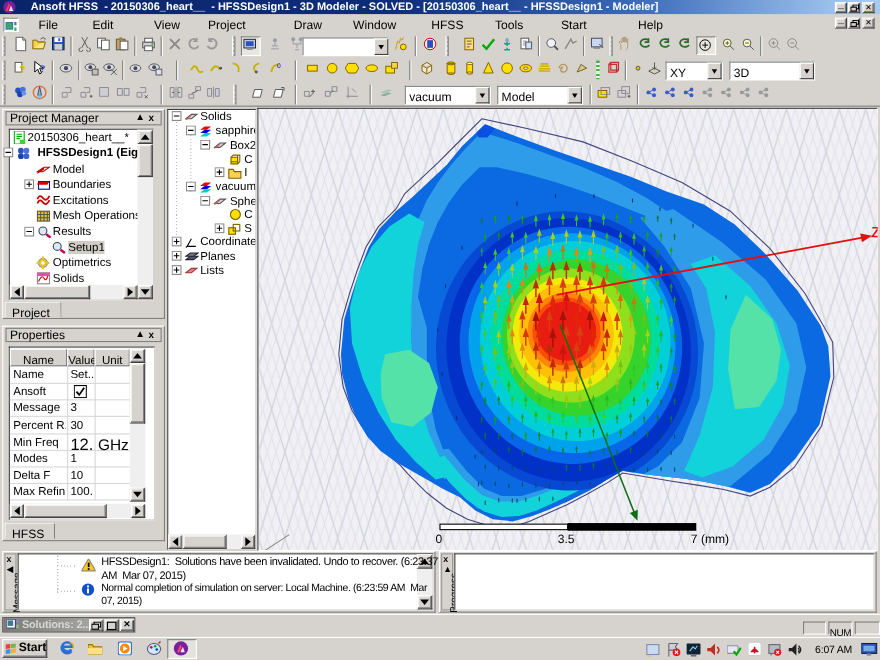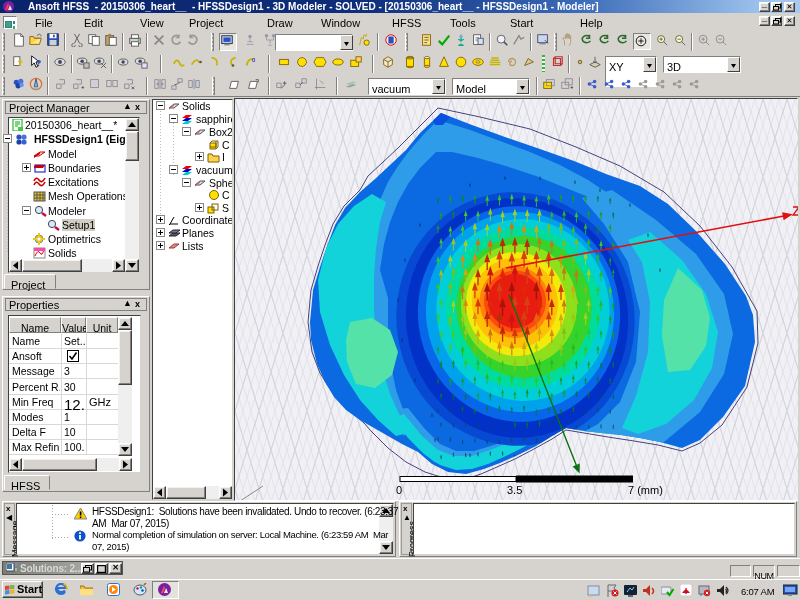--- a/index.html
+++ b/index.html
@@ -297,21 +297,21 @@
       <path d="M4,4 h8 v8 h-8 z M4,4 l2,-2 h8 v8 l-2,2 M6,2 v8 h8" fill="none" stroke="#c03030" stroke-width="1.3"></path>
     </svg></div>
 <div style="position:absolute;left:568px;top:55px;width:2px;height:18px;border-left:1px solid #808080;border-right:1px solid #fff"></div>
 <div style="position:absolute;left:573px;top:55px;width:16px;height:16px;"><svg width="14" height="14" viewBox="0 0 16 16" xmlns="http://www.w3.org/2000/svg">
       <circle cx="8" cy="8" r="2" fill="#e8c800" stroke="#555"></circle>
     </svg></div>
 <div style="position:absolute;left:588px;top:55px;width:16px;height:16px;"><svg width="14" height="14" viewBox="0 0 16 16" xmlns="http://www.w3.org/2000/svg">
       <path d="M2,11 l6,-3 l6,3 l-6,3 z" fill="#d8d0b0" stroke="#555"></path>
       <path d="M8,2 v7 m-2,-2 l2,2 l2,-2" stroke="#555" fill="none"></path>
     </svg></div>
-<div class="abs sunk" style="left:605px;top:56px;width:52px;height:31px;background:#fff"><span class="t11" style="margin-left:3px">XY</span></div>
+<div class="abs sunk" style="left:605px;top:56px;width:52px;height:17px;background:#fff"><span class="t11" style="margin-left:3px">XY</span></div>
 <div class="abs rais" style="left:643px;top:57px;width:13px;height:15px;background:#d6d3ce"><svg width="11" height="13">
       <path d="M3,5 h5 l-2.5,4 z" fill="#000"></path>
     </svg></div>
 <div class="abs sunk" style="left:663px;top:56px;width:78px;height:17px;background:#fff"><span class="t11" style="margin-left:3px">3D</span></div>
 <div class="abs rais" style="left:727px;top:57px;width:13px;height:15px;background:#d6d3ce"><svg width="11" height="13">
       <path d="M3,5 h5 l-2.5,4 z" fill="#000"></path>
     </svg></div>
 <div style="position:absolute;left:2px;top:77px;width:3px;height:18px;border-left:1px solid #fff;border-right:1px solid #808080;background:repeating-linear-gradient(180deg,#999 0 2px,#d6d3ce 2px 4px)"></div>
 <div style="position:absolute;left:12px;top:77px;width:16px;height:16px;"><svg width="14" height="14" viewBox="0 0 16 16" xmlns="http://www.w3.org/2000/svg">
       <circle cx="5" cy="6" r="3" fill="#2a52be"></circle>
@@ -509,21 +509,21 @@
   </svg>
 <div class="abs" style="left:48px;top:190px;font-size:10.5px;color:#000;font-weight:normal;white-space:nowrap;max-width:77px;overflow:hidden">Mesh Operations</div>
 <svg class="abs" style="left:22px;top:206px" width="10" height="10">
     <rect x="0.5" y="0.5" width="8" height="8" fill="#fff" stroke="#888"></rect>
     <path d="M2,4.5 h5" stroke="#000"></path>
   </svg>
 <svg class="abs" style="left:34px;top:205px" width="13" height="12" viewBox="0 0 13 12">
     <circle cx="5" cy="5" r="3.6" fill="#d8e8ff" stroke="#444"></circle>
     <path d="M8,8 l4,3" stroke="#c04" stroke-width="2.2"></path>
   </svg>
-<div class="abs" style="left:48px;top:205px;font-size:10.5px;color:#000;font-weight:normal;white-space:nowrap;max-width:77px;overflow:hidden">Modeler</div>
+<div class="abs" style="left:48px;top:205px;font-size:10.5px;color:#000;font-weight:normal;white-space:nowrap;max-width:77px;overflow:hidden">Results</div>
 <svg class="abs" style="left:47px;top:219px" width="13" height="12" viewBox="0 0 13 12">
     <circle cx="5" cy="5" r="3.6" fill="#d8e8ff" stroke="#444"></circle>
     <path d="M8,8 l4,3" stroke="#c04" stroke-width="2.2"></path>
   </svg>
 <div class="abs" style="left:62px;top:219px;font-size:10.5px;color:#000;font-weight:normal;background:#d0cdc4;white-space:nowrap;max-width:63px;overflow:hidden">Setup1</div>
 <svg class="abs" style="left:33px;top:233px" width="13" height="12" viewBox="0 0 13 12">
     <circle cx="6" cy="6" r="4" fill="#e8c820" stroke="#888"></circle>
     <circle cx="6" cy="6" r="1.6" fill="#fff"></circle>
     <path d="M6,0 v3 M6,9 v3 M0,6 h3 M9,6 h3" stroke="#e8c820" stroke-width="2"></path>
   </svg>
@@ -564,21 +564,21 @@
   </svg>
 <div class="abs" style="left:9px;top:363px;width:109px;height:16px;border-bottom:1px solid #d8d8d8"></div>
 <div class="abs" style="left:12px;top:365px;font-size:10.5px;color:#000;white-space:nowrap;max-width:48px;overflow:hidden">Message</div>
 <div class="abs" style="left:64px;top:365px;font-size:10.5px;color:#000;white-space:nowrap;max-width:21px;overflow:hidden">3</div>
 <div class="abs" style="left:9px;top:379px;width:109px;height:16px;border-bottom:1px solid #d8d8d8"></div>
 <div class="abs" style="left:12px;top:381px;font-size:10.5px;color:#000;white-space:nowrap;max-width:48px;overflow:hidden">Percent R...</div>
 <div class="abs" style="left:64px;top:381px;font-size:10.5px;color:#000;white-space:nowrap;max-width:21px;overflow:hidden">30</div>
 <div class="abs" style="left:9px;top:394px;width:109px;height:16px;border-bottom:1px solid #d8d8d8"></div>
 <div class="abs" style="left:12px;top:396px;font-size:10.5px;color:#000;white-space:nowrap;max-width:48px;overflow:hidden">Min Freq</div>
 <div class="abs" style="left:64px;top:396px;font-size:15px;color:#000;white-space:nowrap;max-width:21px;overflow:hidden">12.2</div>
-<div class="abs" style="left:89px;top:396px;font-size:11px;color:#000">GHz</div>
+<div class="abs" style="left:89px;top:396px;font-size:14px;color:#000">GHz</div>
 <div class="abs" style="left:9px;top:409px;width:109px;height:16px;border-bottom:1px solid #d8d8d8"></div>
 <div class="abs" style="left:12px;top:411px;font-size:10.5px;color:#000;white-space:nowrap;max-width:48px;overflow:hidden">Modes</div>
 <div class="abs" style="left:64px;top:411px;font-size:10.5px;color:#000;white-space:nowrap;max-width:21px;overflow:hidden">1</div>
 <div class="abs" style="left:9px;top:424px;width:109px;height:16px;border-bottom:1px solid #d8d8d8"></div>
 <div class="abs" style="left:12px;top:426px;font-size:10.5px;color:#000;white-space:nowrap;max-width:48px;overflow:hidden">Delta F</div>
 <div class="abs" style="left:64px;top:426px;font-size:10.5px;color:#000;white-space:nowrap;max-width:21px;overflow:hidden">10</div>
 <div class="abs" style="left:9px;top:439px;width:109px;height:16px;border-bottom:1px solid #d8d8d8"></div>
 <div class="abs" style="left:12px;top:441px;font-size:10.5px;color:#000;white-space:nowrap;max-width:48px;overflow:hidden">Max Refin...</div>
 <div class="abs" style="left:64px;top:441px;font-size:10.5px;color:#000;white-space:nowrap;max-width:21px;overflow:hidden">100...</div>
 <div class="abs" style="left:61px;top:333px;width:1px;height:122px;background:#d8d8d8"></div>

